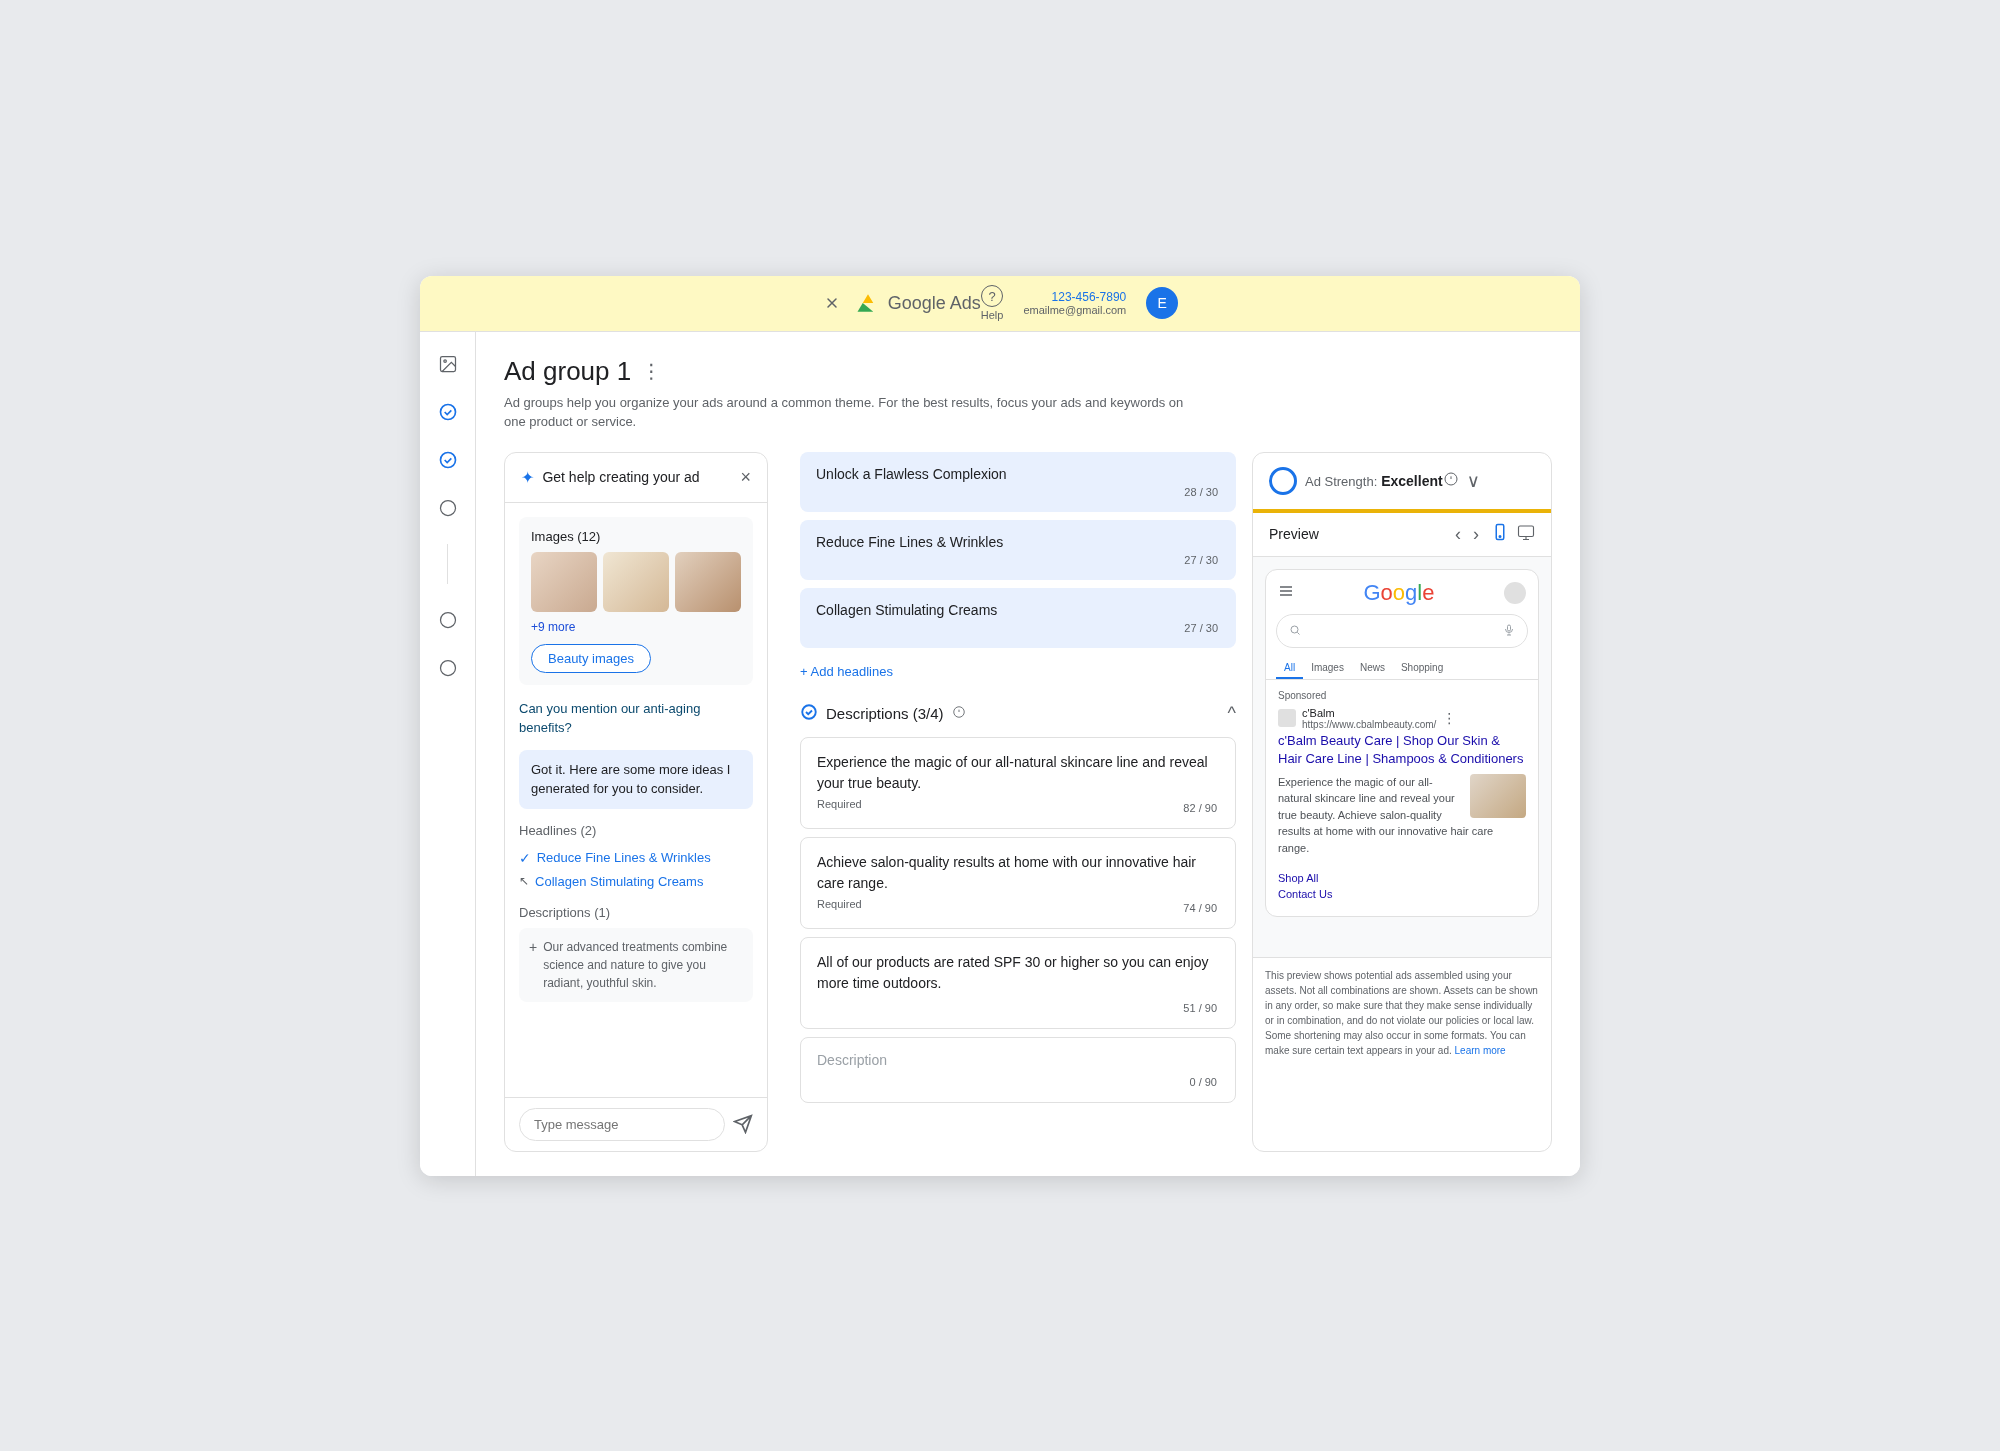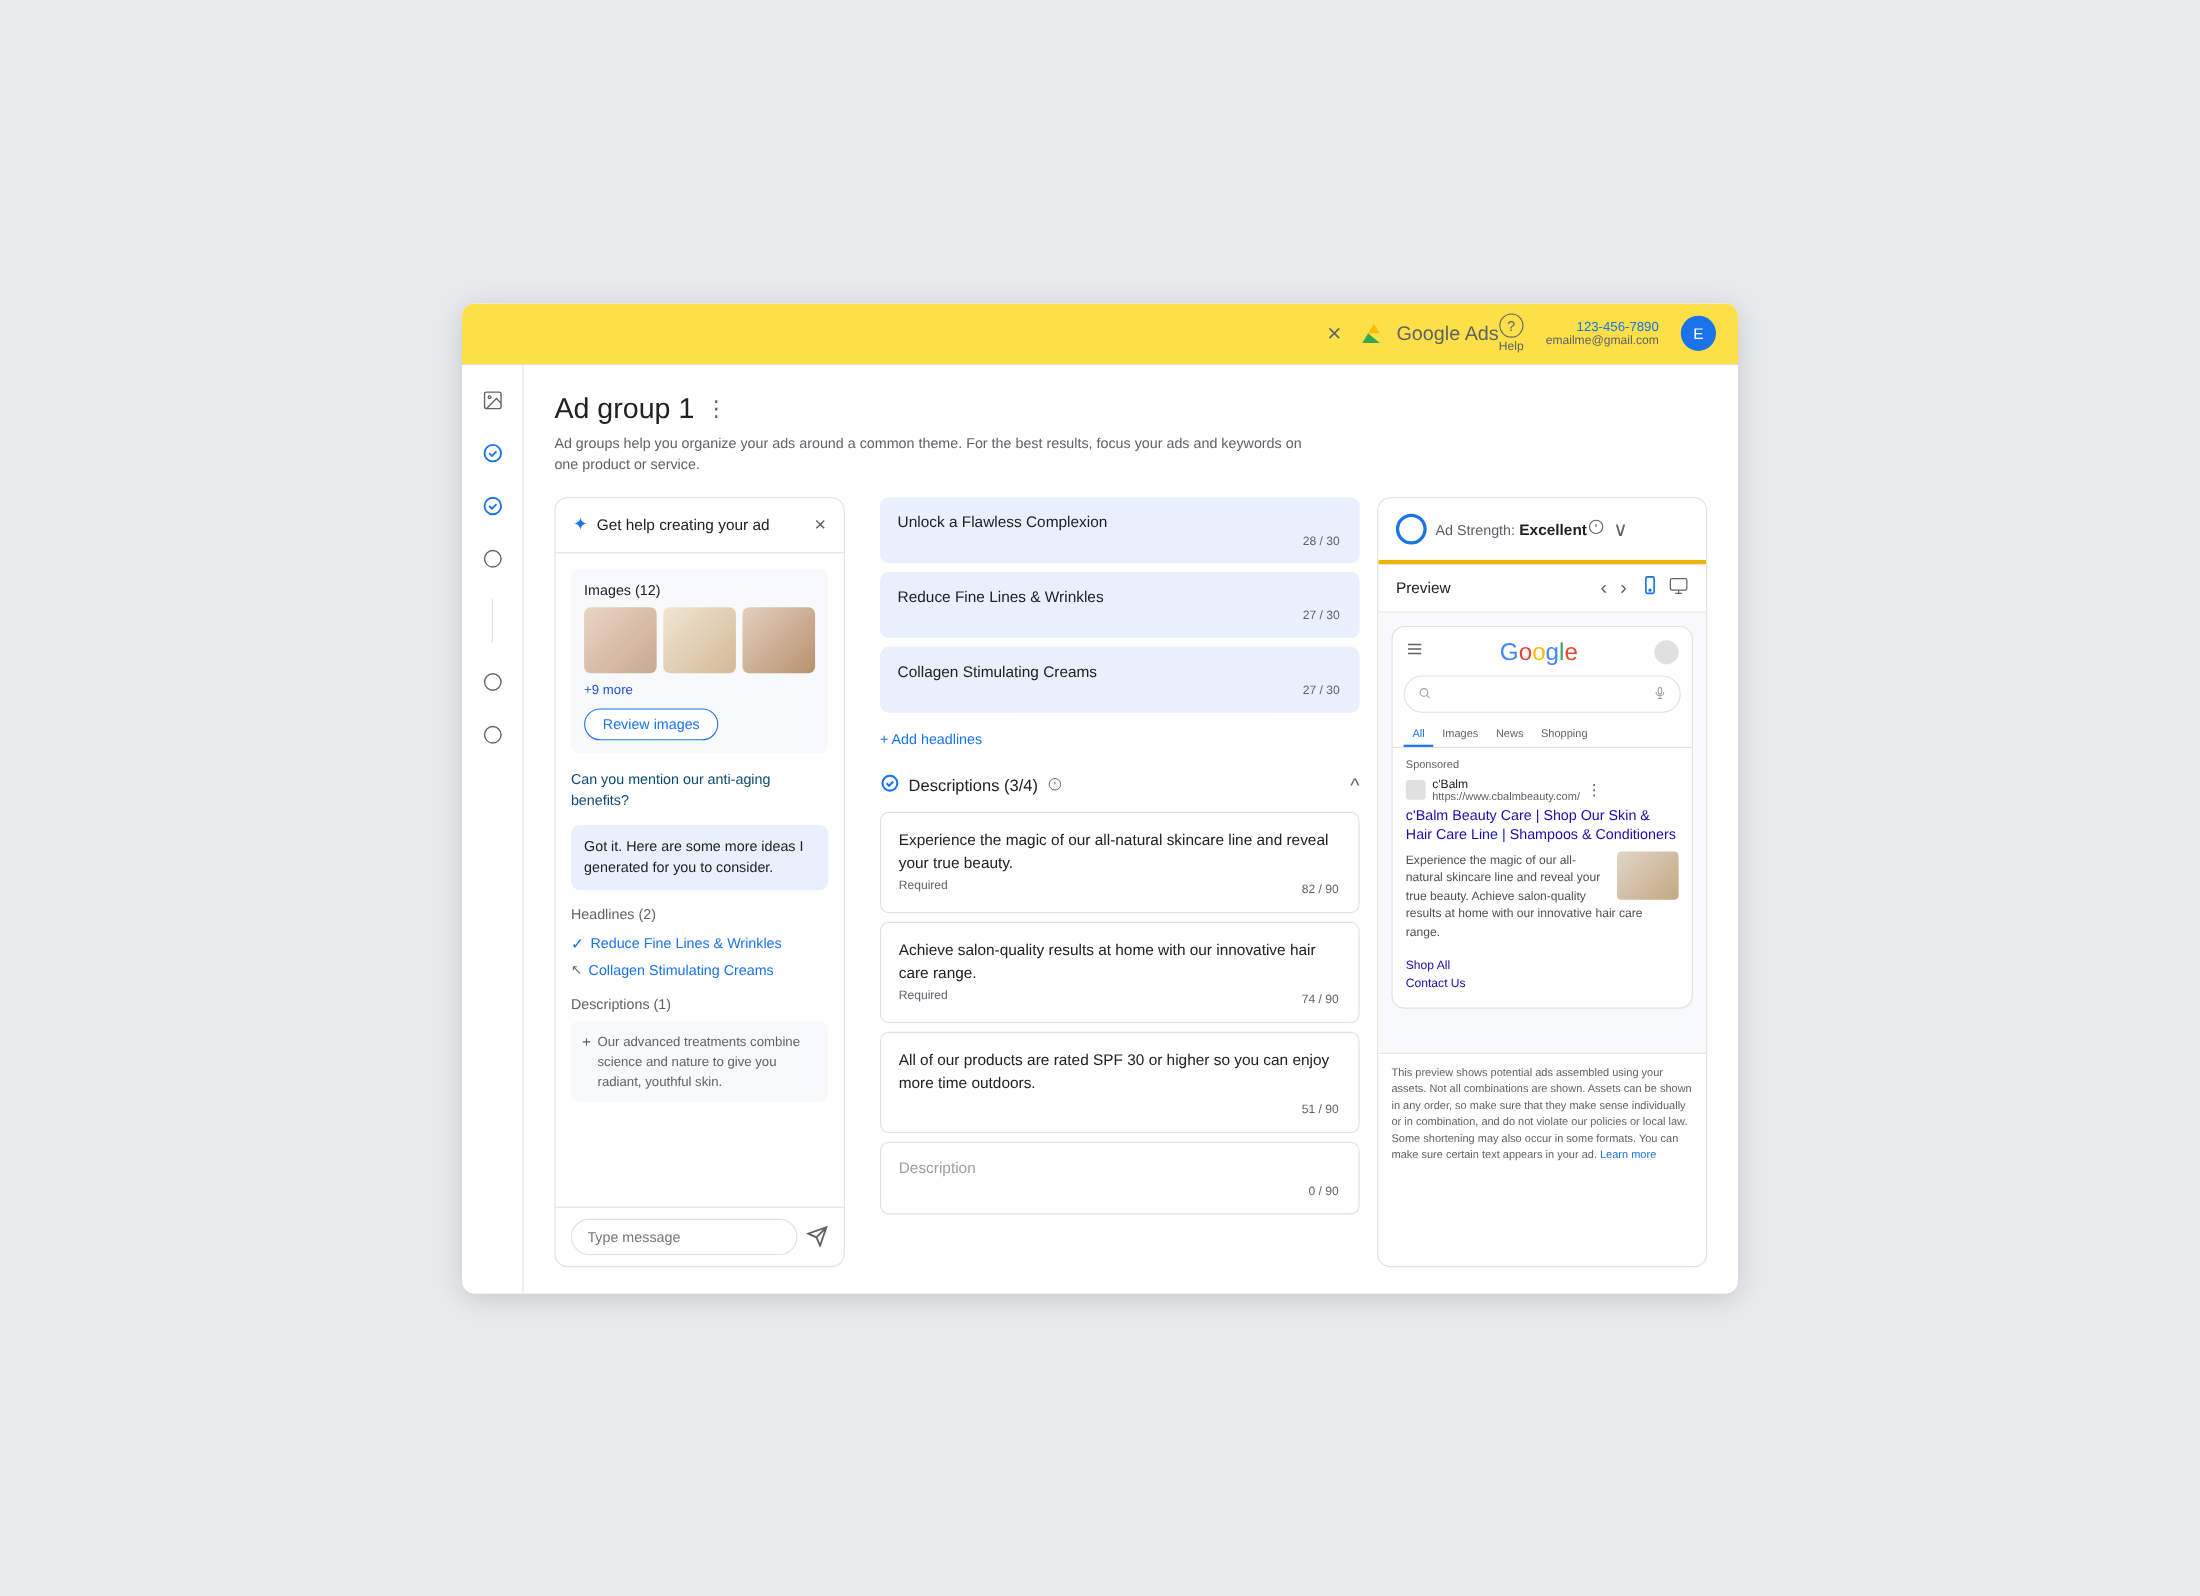--- a/index.html
+++ b/index.html
@@ -17,27 +17,27 @@
     .browser-window {
       width: 1160px;
       background: #fff;
       border-radius: 12px;
       box-shadow: 0 4px 24px rgba(0,0,0,0.15);
       overflow: hidden;
     }
 
     
     .top-bar {
-      background: #fde047;
+      background: #fef9c3;
       border-bottom: 1px solid #e0e0e0;
       padding: 15px 20px;
       height: 56px;
       display: flex;
       align-items: center;
-      justify-content: flex-end;
+      justify-content: center;
     }
     .top-bar-left {
       display: flex;
       align-items: center;
       gap: 12px;
     }
     .close-btn {
       width: 20px; height: 20px;
       cursor: pointer;
       color: #5f6368;
@@ -664,21 +664,21 @@
           <div class="ai-panel-content">
 
             <div class="images-section">
               <div class="images-title">Images (12)</div>
               <div class="images-grid">
                 <div class="img-thumb img-thumb-1"></div>
                 <div class="img-thumb img-thumb-2"></div>
                 <div class="img-thumb img-thumb-3"></div>
               </div>
               <div class="img-more">+9 more</div>
-              <button class="review-images-btn">Review images</button>
+              <button class="review-images-btn">Beauty images</button>
             </div>
 
             <div class="ai-question">Can you mention our anti-aging benefits?</div>
 
             <div class="ai-response">Got it. Here are some more ideas I generated for you to consider.</div>
 
             <div class="headlines-section">
               <div class="section-label">Headlines (2)</div>
               <div class="headline-item">
                 <span class="check-icon">✓</span>

